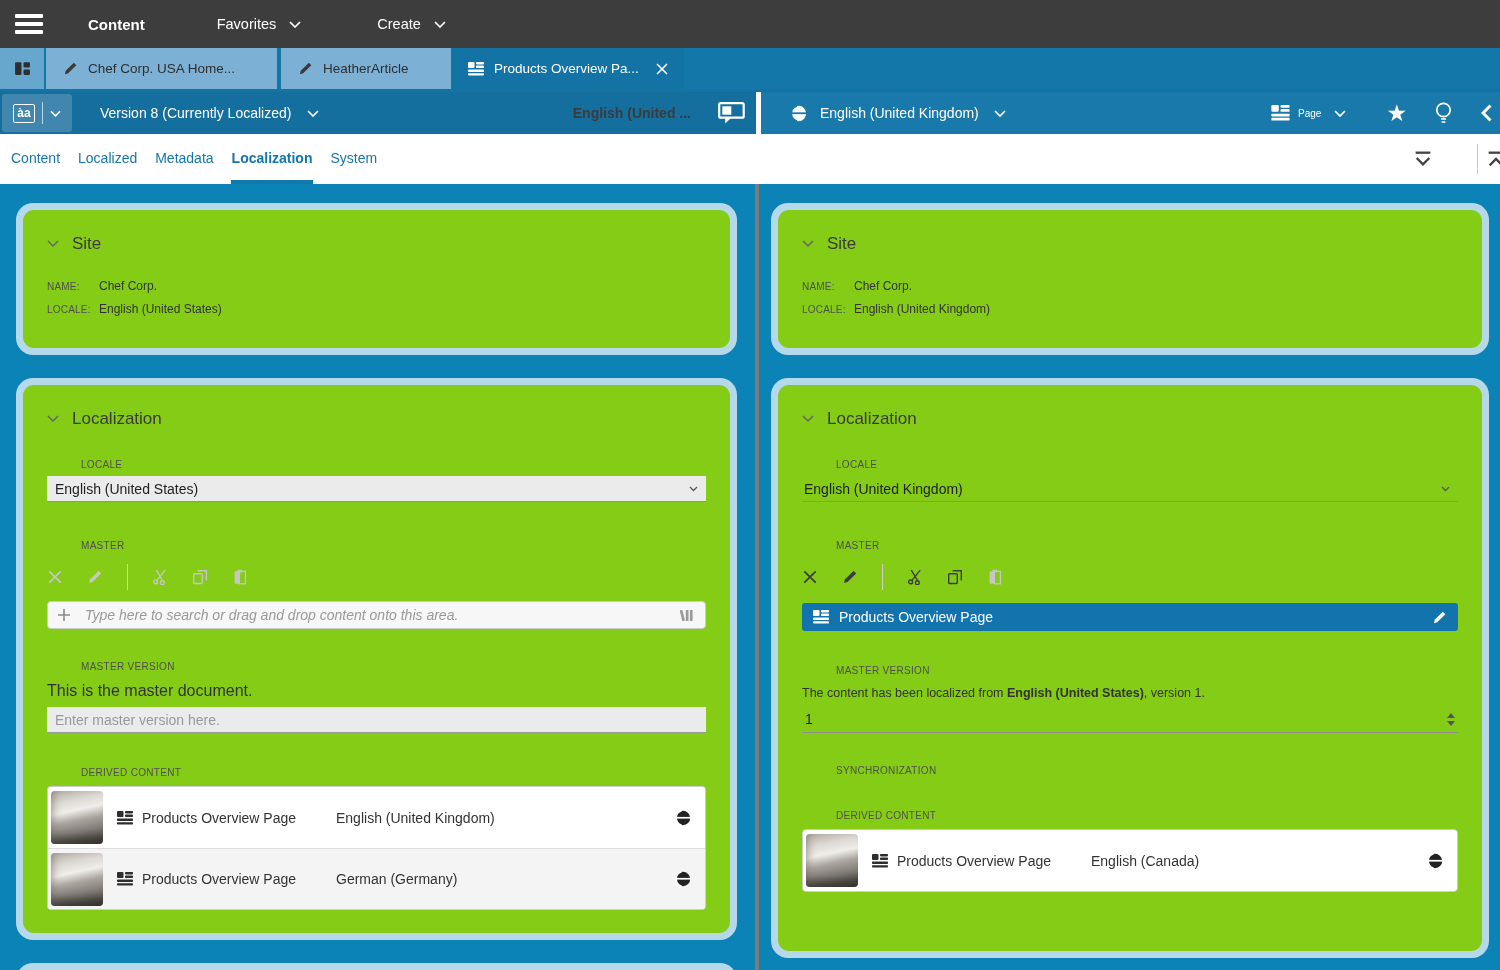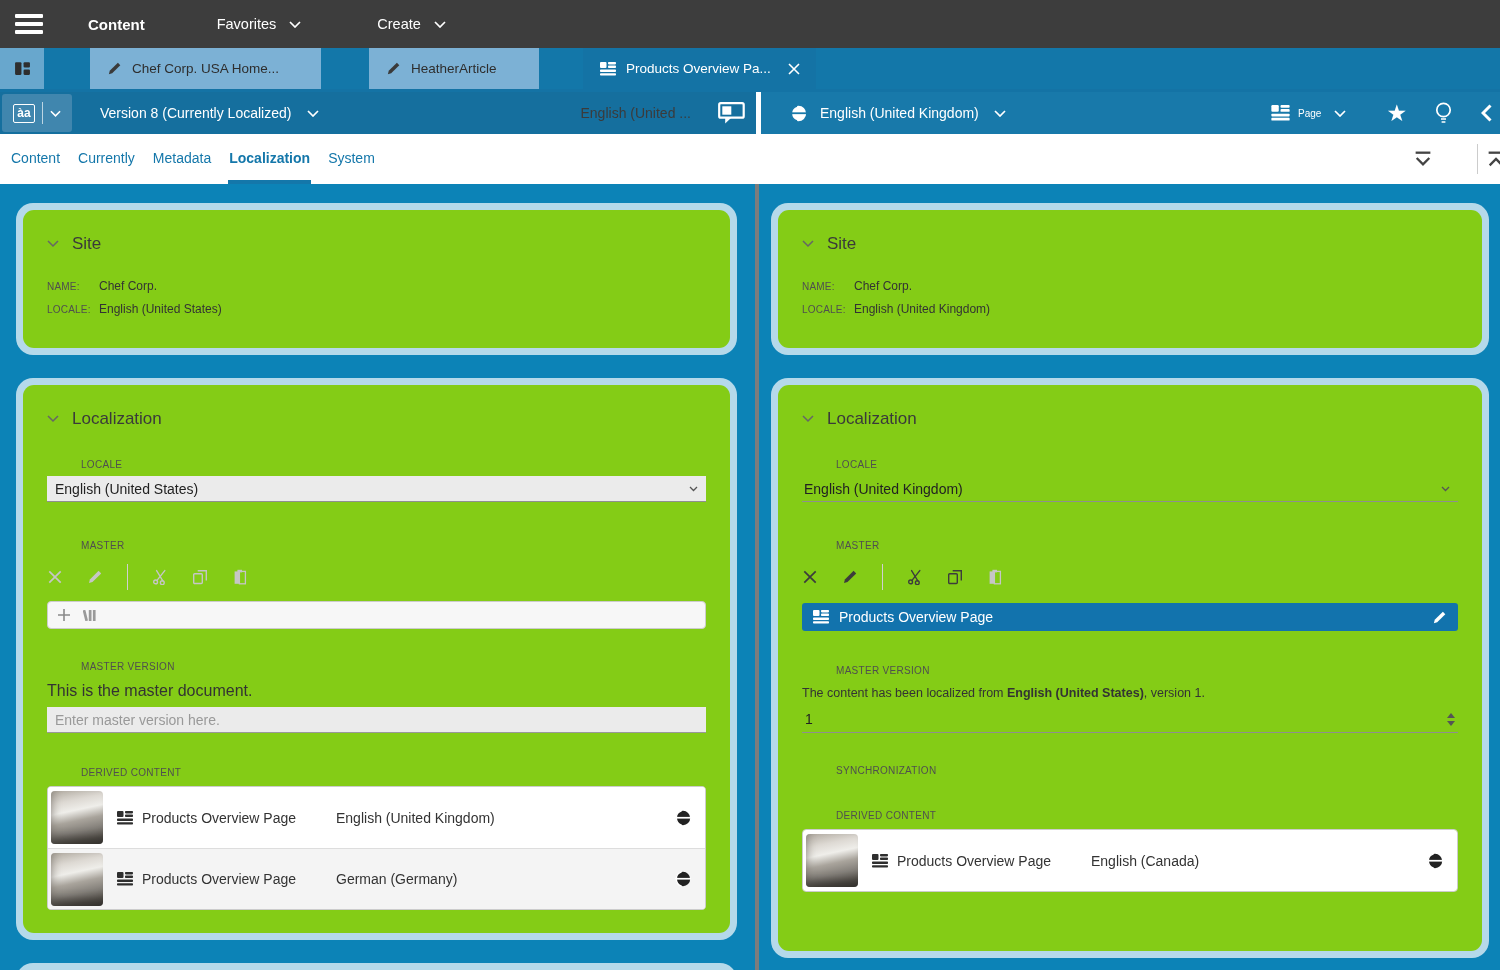--- a/index.html
+++ b/index.html
@@ -15,42 +15,42 @@
   .topbar { height:48px; background:#3d3d3d; display:flex; align-items:center; color:#fff; }
   .hamburger { margin-left:15px; width:28px; cursor:pointer; }
   .hamburger span { display:block; height:4px; background:#fff; margin-bottom:4px; border-radius:1px; }
   .hamburger span:last-child { margin-bottom:0; }
   .menu-item { font-size:14.5px; display:flex; align-items:center; gap:13px; cursor:pointer; }
   .menu-item.first { margin-left:45px; font-weight:bold; font-size:15px; }
   .menu-item.fav { margin-left:72px; }
   .menu-item.cre { margin-left:76px; }
 
   
-  .doc-tabs { height:44px; background:#1377a9; display:flex; border-bottom:3px solid #1473a5;gap:44px; }
+  .doc-tabs { height:44px; background:#1377a9; display:flex; border-bottom:3px solid #1473a5; }
   .dtab { display:flex; align-items:center; font-size:13.5px; color:#2e2e2e; cursor:pointer; height:41px; }
   .dtab.small { width:44px; justify-content:center; background:#68a7cd; margin-right:2px; }
   .dtab.t1 { width:231px; background:#7cb1d5; }
   .dtab.active { width:233px; background:#1473a5; color:#fff; }
   .dtab.t3 { width:170px; background:#7cb1d5; margin-left:4px; }
   .dtab .ticon { margin-left:17px; }
   .dtab .tlabel { margin-left:10px; white-space:nowrap; }
   .tclose { margin-left:auto; margin-right:13px; padding:3px; cursor:pointer; }
 
   
   .toolbar { height:42px; display:flex; }
   .tb-left { width:756px; background:#156f9e; display:flex; align-items:center; color:#fff; }
   .tb-wdiv { width:5px; background:#fff; }
   .tb-right { flex:1; background:#1879aa; display:flex; align-items:center; color:#fff; }
   .translate-btn { margin-left:2px; height:38px; width:70px; background:#4086ae; border-radius:3px;
     display:flex; align-items:center; justify-content:center; gap:7px; cursor:pointer; }
   .aa-box { border:1.5px solid #fff; border-radius:2px; padding:1px 3px 2px; font-size:12px; font-weight:bold; }
   .translate-btn .vline { width:1px; height:22px; background:rgba(255,255,255,.65); }
   .dd { display:flex; align-items:center; cursor:pointer; }
   .version-dd { margin-left:28px; font-size:14px; gap:16px; }
-  .locale-status { margin-left:auto; font-size:14px; font-weight:normal; color:#3b3b3b; white-space:nowrap; }
+  .locale-status { margin-left:auto; font-size:14px; font-weight:bold; color:#3b3b3b; white-space:nowrap; }
   .compare-btn { margin-left:27px; margin-right:11px; cursor:pointer; }
   .tb-right .globe { margin-left:29px; }
   .tb-right .loc-label { margin-left:13px; font-size:14px; }
   .tb-right .loc-chev { margin-left:15px; }
   .page-dd { margin-left:auto; gap:0; }
   .page-dd .pd-label { margin-left:8px; font-size:10px; }
   .page-dd .pd-chev { margin-left:13px; }
   .tb-ic { cursor:pointer; }
   .star-btn { margin-left:40px; font-size:23px; line-height:1; }
   .bulb-btn { margin-left:27px; }
@@ -290,21 +290,21 @@
     <span class="collapse-btn tb-ic">
       <svg width="11" height="18" viewBox="0 0 11 18">
           <path d="M9.5 1.5L2 9l7.5 7.5" fill="none" stroke="#fff" stroke-width="3"></path>
         </svg>
     </span>
   </div>
 </div>
 
 <div class="form-tabs">
   <div class="ftab first">Content</div>
-  <div class="ftab">Currently</div>
+  <div class="ftab">Localized</div>
   <div class="ftab">Metadata</div>
   <div class="ftab active">Localization</div>
   <div class="ftab">System</div>
   <div class="ft-right btn ft-ic1">
     <svg width="20" height="18" viewBox="0 0 19 17">
         <g fill="none" stroke="#444" stroke-width="2.2">
           <path d="M2.5 2.5h14"></path>
           <path d="M3.5 7.5l6 6 6-6"></path>
         </g>
       </svg>
@@ -404,20 +404,21 @@
                 <rect x="7.4" y="2.4" width="6" height="12.4" fill="none" stroke="currentColor" stroke-width="1.3"></rect>
               </svg>
           </span>
         </div>
         <div class="search-field">
           <span>
               <svg width="14" height="14" viewBox="0 0 14 14">
                 <path d="M7 1v12M1 7h12" stroke="#8a8a8a" stroke-width="1.6"></path>
               </svg>
             </span>
+          <input type="text" placeholder="Type here to search or drag and drop content onto this area." style="">
           <span>
               <svg width="15" height="15" viewBox="0 0 15 15" fill="#9a9a9a">
                 <rect x="5.8" y="2" width="2.7" height="11" rx="0.5"></rect>
                 <rect x="9.9" y="2" width="2.7" height="11" rx="0.5"></rect>
                 <rect x="1" y="2" width="2.7" height="11" rx="0.5" transform="rotate(-14 2.35 7.5)"></rect>
               </svg>
             </span>
         </div>
 
         <div class="flabel mt32">MASTER VERSION</div>

